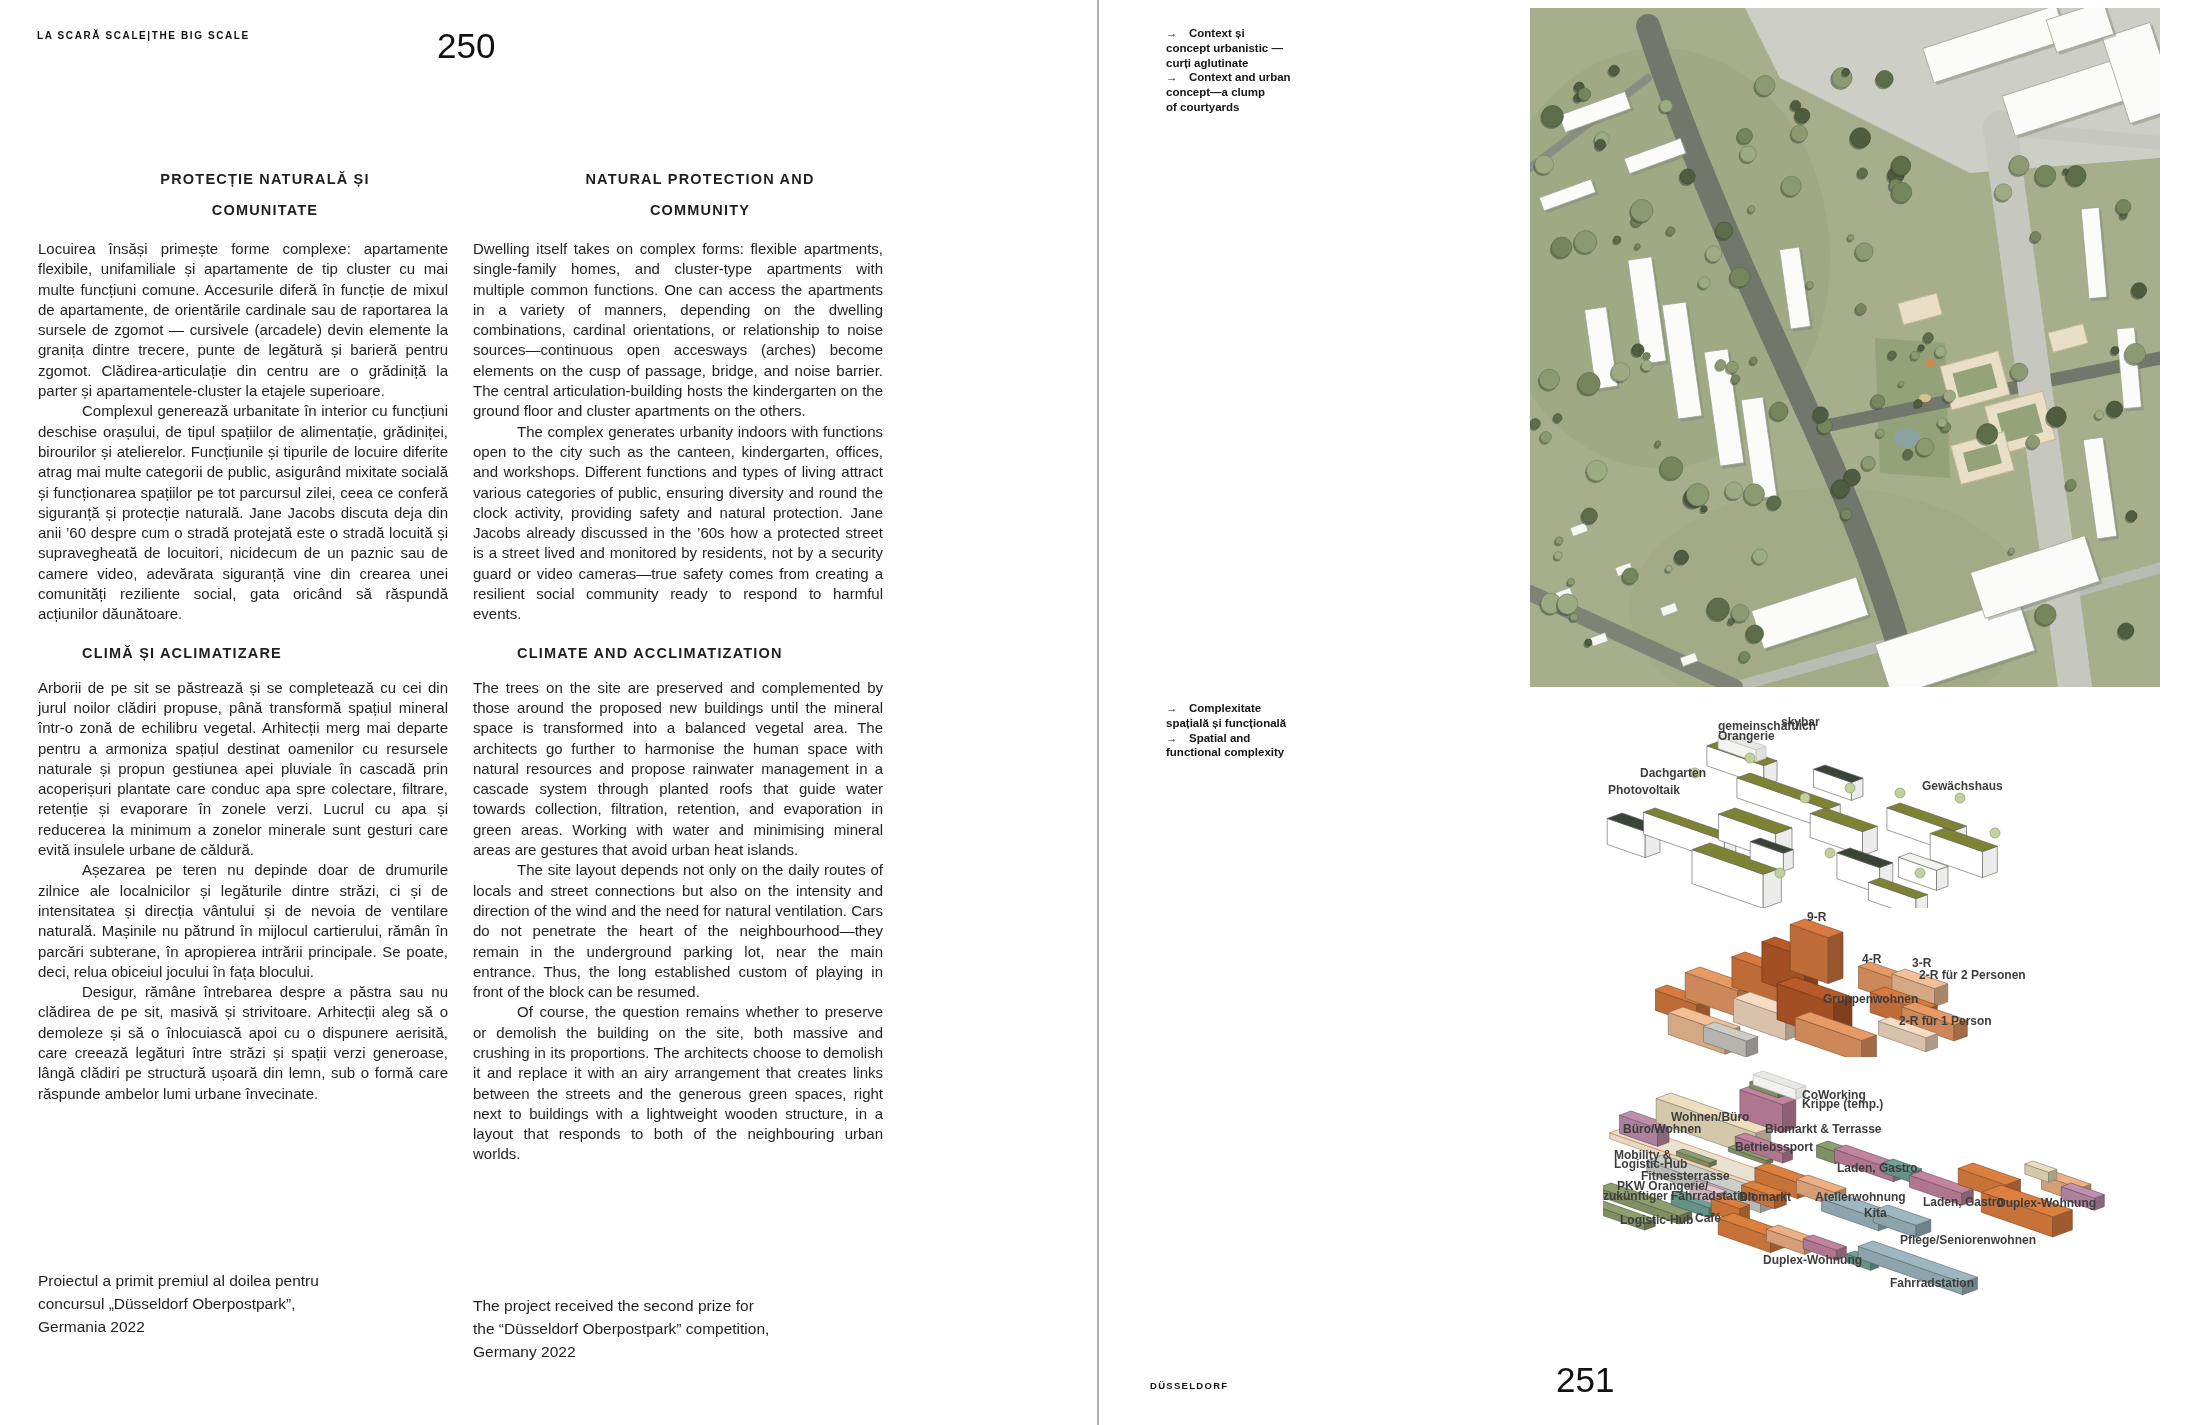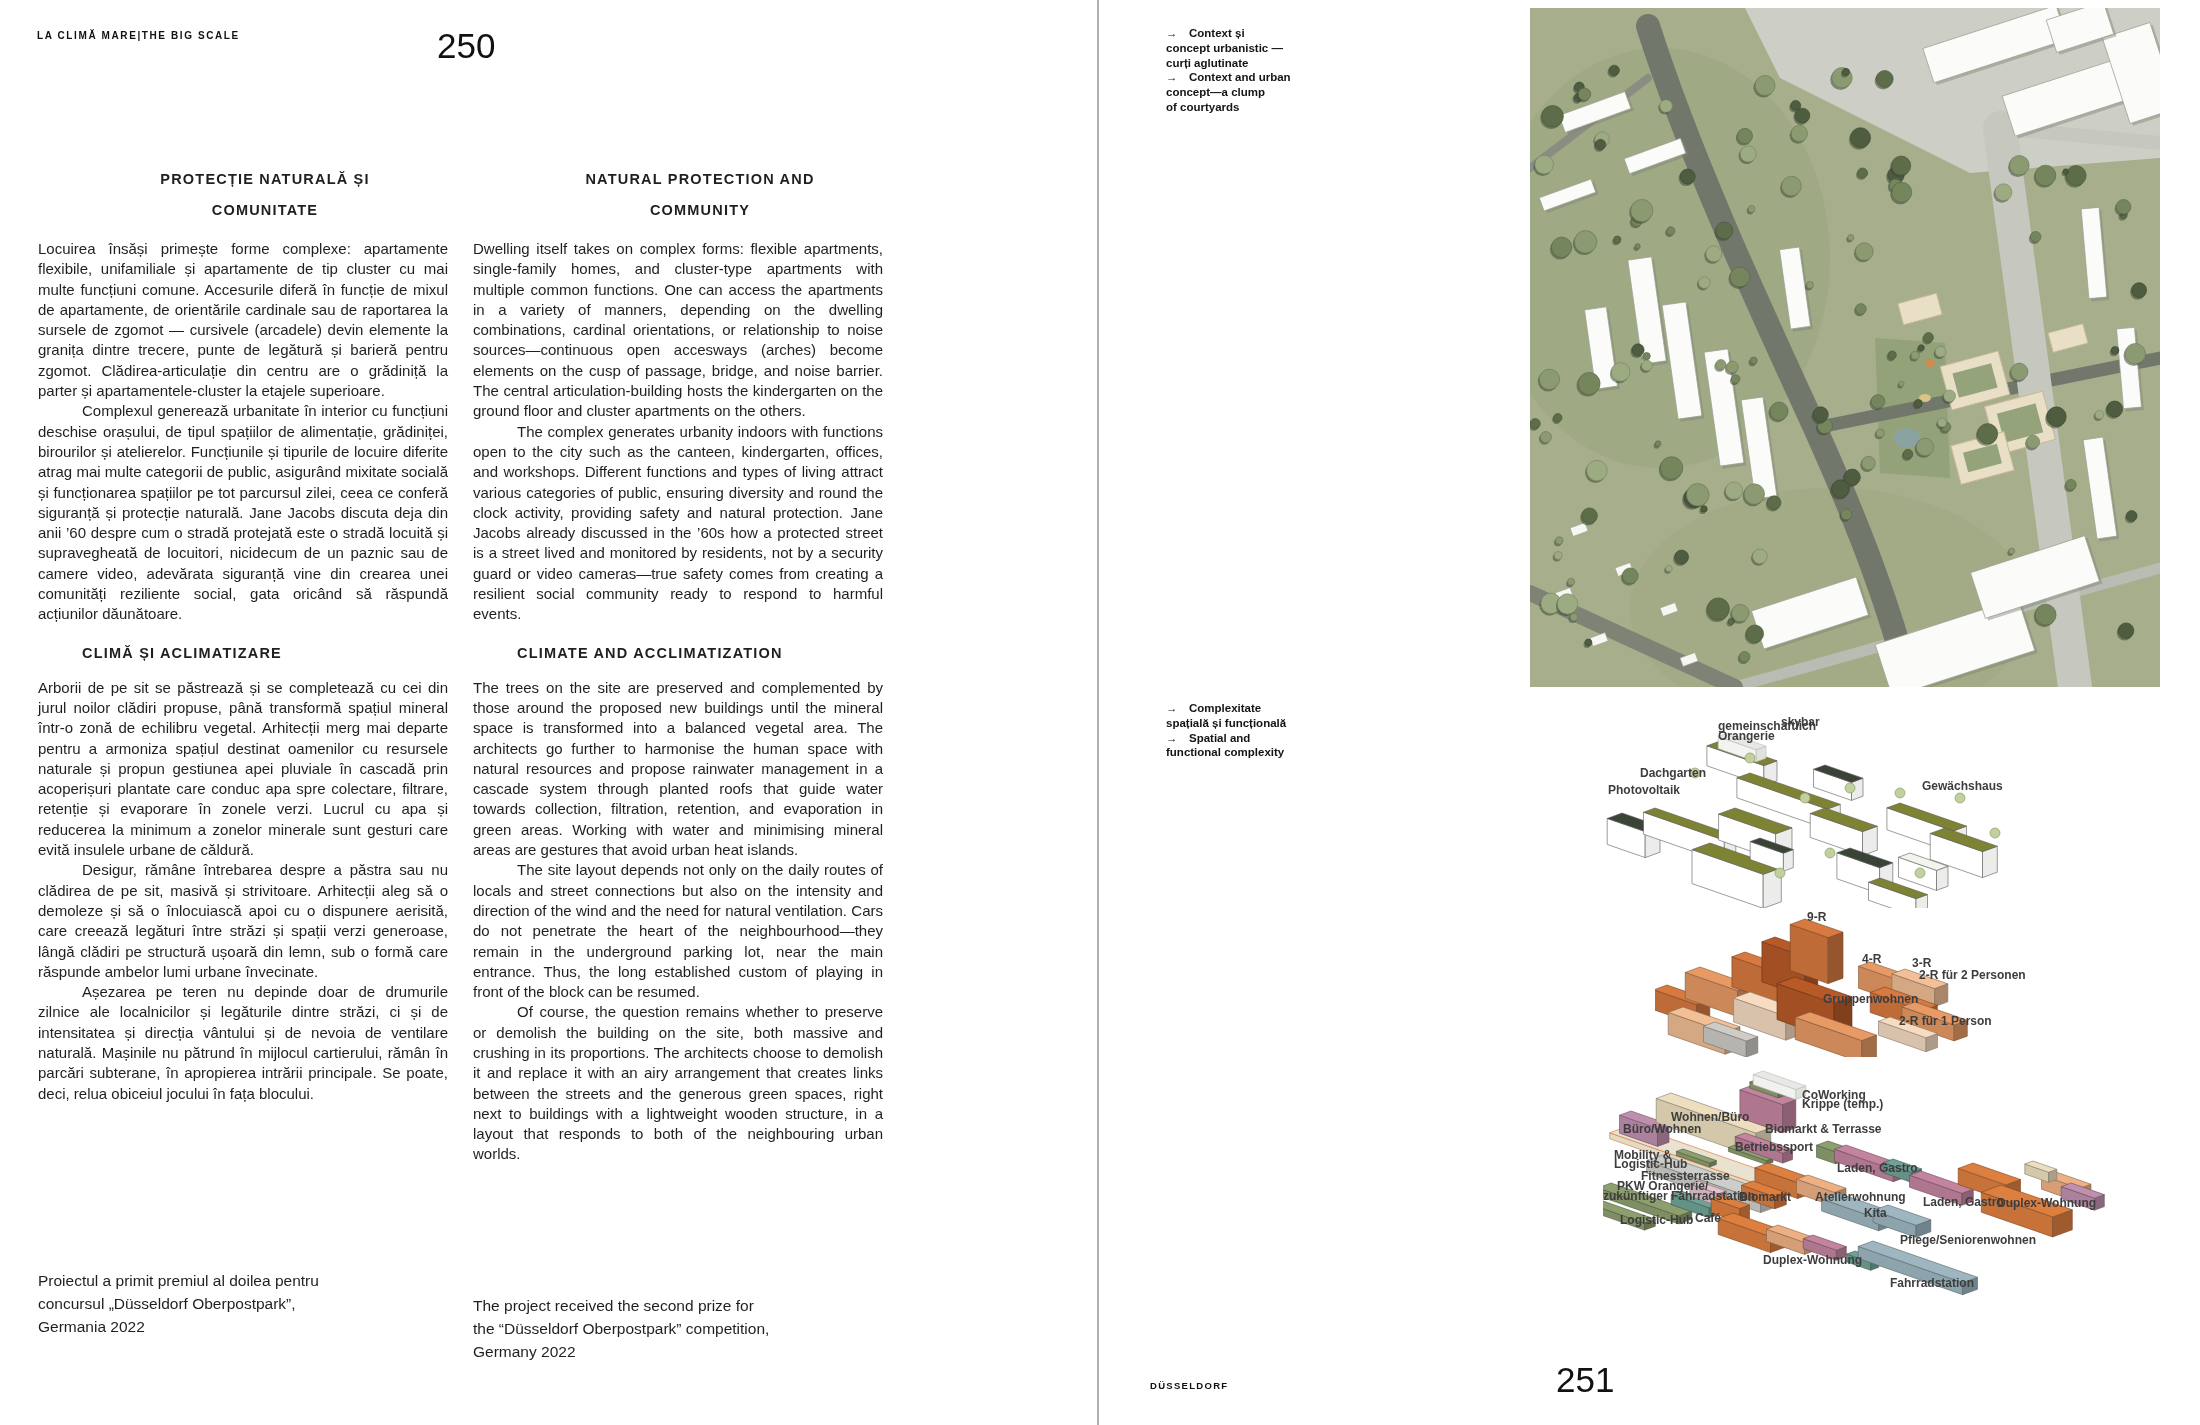--- a/index.html
+++ b/index.html
@@ -30,32 +30,32 @@
   .footer-label{left:1150px;top:1380px;font-size:9.5px;font-weight:700;letter-spacing:1.3px;color:#111;}
   .figure{position:absolute;}
   .diagram-labels span{position:absolute;font-size:12px;line-height:8.5px;color:#3d3d3d;white-space:nowrap;font-weight:bold;}
   svg{display:block;}
 </style>
 </head>
 <body>
 
 <div class="spread">
 
-  <div class="abs running-head">LA CLIMĂ MARE|THE BIG SCALE</div>
+  <div class="abs running-head">LA SCARĂ SCALE|THE BIG SCALE</div>
   <div class="abs pagenum pn-left">250</div>
 
   <div class="abs col col-ro" lang="ro">
     <h3 class="colhead">PROTECȚIE NATURALĂ ȘI
 COMUNITATE</h3>
     <p class="first">Locuirea însăși primește forme complexe: apartamente flexibile, unifamiliale și apartamente de tip cluster cu mai multe funcțiuni comune. Accesurile diferă în funcție de mixul de apartamente, de orientările cardinale sau de raportarea la sursele de zgomot — cursivele (arcadele) devin elemente la granița dintre trecere, punte de legătură și barieră pentru zgomot. Clădirea-articulație din centru are o grădiniță la parter și apartamentele-cluster la etajele superioare.</p>
     <p>Complexul generează urbanitate în interior cu funcțiuni deschise orașului, de tipul spațiilor de alimentație, grădiniței, birourilor și atelierelor. Funcțiunile și tipurile de locuire diferite atrag mai multe categorii de public, asigurând mixitate socială și funcționarea spațiilor pe tot parcursul zilei, ceea ce conferă siguranță și protecție naturală. Jane Jacobs discuta deja din anii ’60 despre cum o stradă protejată este o stradă locuită și supravegheată de locuitori, nicidecum de un paznic sau de camere video, adevărata siguranță vine din crearea unei comunități reziliente social, gata oricând să răspundă acțiunilor dăunătoare.</p>
     <h3 class="colhead2">CLIMĂ ȘI ACLIMATIZARE</h3>
     <p class="first">Arborii de pe sit se păstrează și se completează cu cei din jurul noilor clădiri propuse, până transformă spațiul mineral într-o zonă de echilibru vegetal. Arhitecții merg mai departe pentru a armoniza spațiul destinat oamenilor cu resursele naturale și propun gestiunea apei pluviale în cascadă prin acoperișuri plantate care conduc apa spre colectare, filtrare, retenție și evaporare în zonele verzi. Lucrul cu apa și reducerea la minimum a zonelor minerale sunt gesturi care evită insulele urbane de căldură.</p>
+    <p>Așezarea pe teren nu depinde doar de drumurile zilnice ale localnicilor și legăturile dintre străzi, ci și de intensitatea și direcția vântului și de nevoia de ventilare naturală. Mașinile nu pătrund în mijlocul cartierului, rămân în parcări subterane, în apropierea intrării principale. Se poate, deci, relua obiceiul jocului în fața blocului.</p>
     <p>Desigur, rămâne întrebarea despre a păstra sau nu clădirea de pe sit, masivă și strivitoare. Arhitecții aleg să o demoleze și să o înlocuiască apoi cu o dispunere aerisită, care creează legături între străzi și spații verzi generoase, lângă clădiri pe structură ușoară din lemn, sub o formă care răspunde ambelor lumi urbane învecinate.</p>
-    <p>Așezarea pe teren nu depinde doar de drumurile zilnice ale localnicilor și legăturile dintre străzi, ci și de intensitatea și direcția vântului și de nevoia de ventilare naturală. Mașinile nu pătrund în mijlocul cartierului, rămân în parcări subterane, în apropierea intrării principale. Se poate, deci, relua obiceiul jocului în fața blocului.</p>
   </div>
 
   <div class="abs col col-en" lang="en">
     <h3 class="colhead">NATURAL PROTECTION AND
 COMMUNITY</h3>
     <p class="first">Dwelling itself takes on complex forms: flexible apartments, single-family homes, and cluster-type apartments with multiple common functions. One can access the apartments in a variety of manners, depending on the dwelling combinations, cardinal orientations, or relationship to noise sources—continuous open accesways (arches) become elements on the cusp of passage, bridge, and noise barrier. The central articulation-building hosts the kindergarten on the ground floor and cluster apartments on the others.</p>
     <p>The complex generates urbanity indoors with functions open to the city such as the canteen, kindergarten, offices, and workshops. Different functions and types of living attract various categories of public, ensuring diversity and round the clock activity, providing safety and natural protection. Jane Jacobs already discussed in the ’60s how a protected street is a street lived and monitored by residents, not by a security guard or video cameras—true safety comes from creating a resilient social community ready to respond to harmful events.</p>
     <h3 class="colhead2">CLIMATE AND ACCLIMATIZATION</h3>
     <p class="first">The trees on the site are preserved and complemented by those around the proposed new buildings until the mineral space is transformed into a balanced vegetal area. The architects go further to harmonise the human space with natural resources and propose rainwater management in a cascade system through planted roofs that guide water towards collection, filtration, retention, and evaporation in green areas. Working with water and minimising mineral areas are gestures that avoid urban heat islands.</p>
     <p>The site layout depends not only on the daily routes of locals and street connections but also on the intensity and direction of the wind and the need for natural ventilation. Cars do not penetrate the heart of the neighbourhood—they remain in the underground parking lot, near the main entrance. Thus, the long established custom of playing in front of the block can be resumed.</p>

